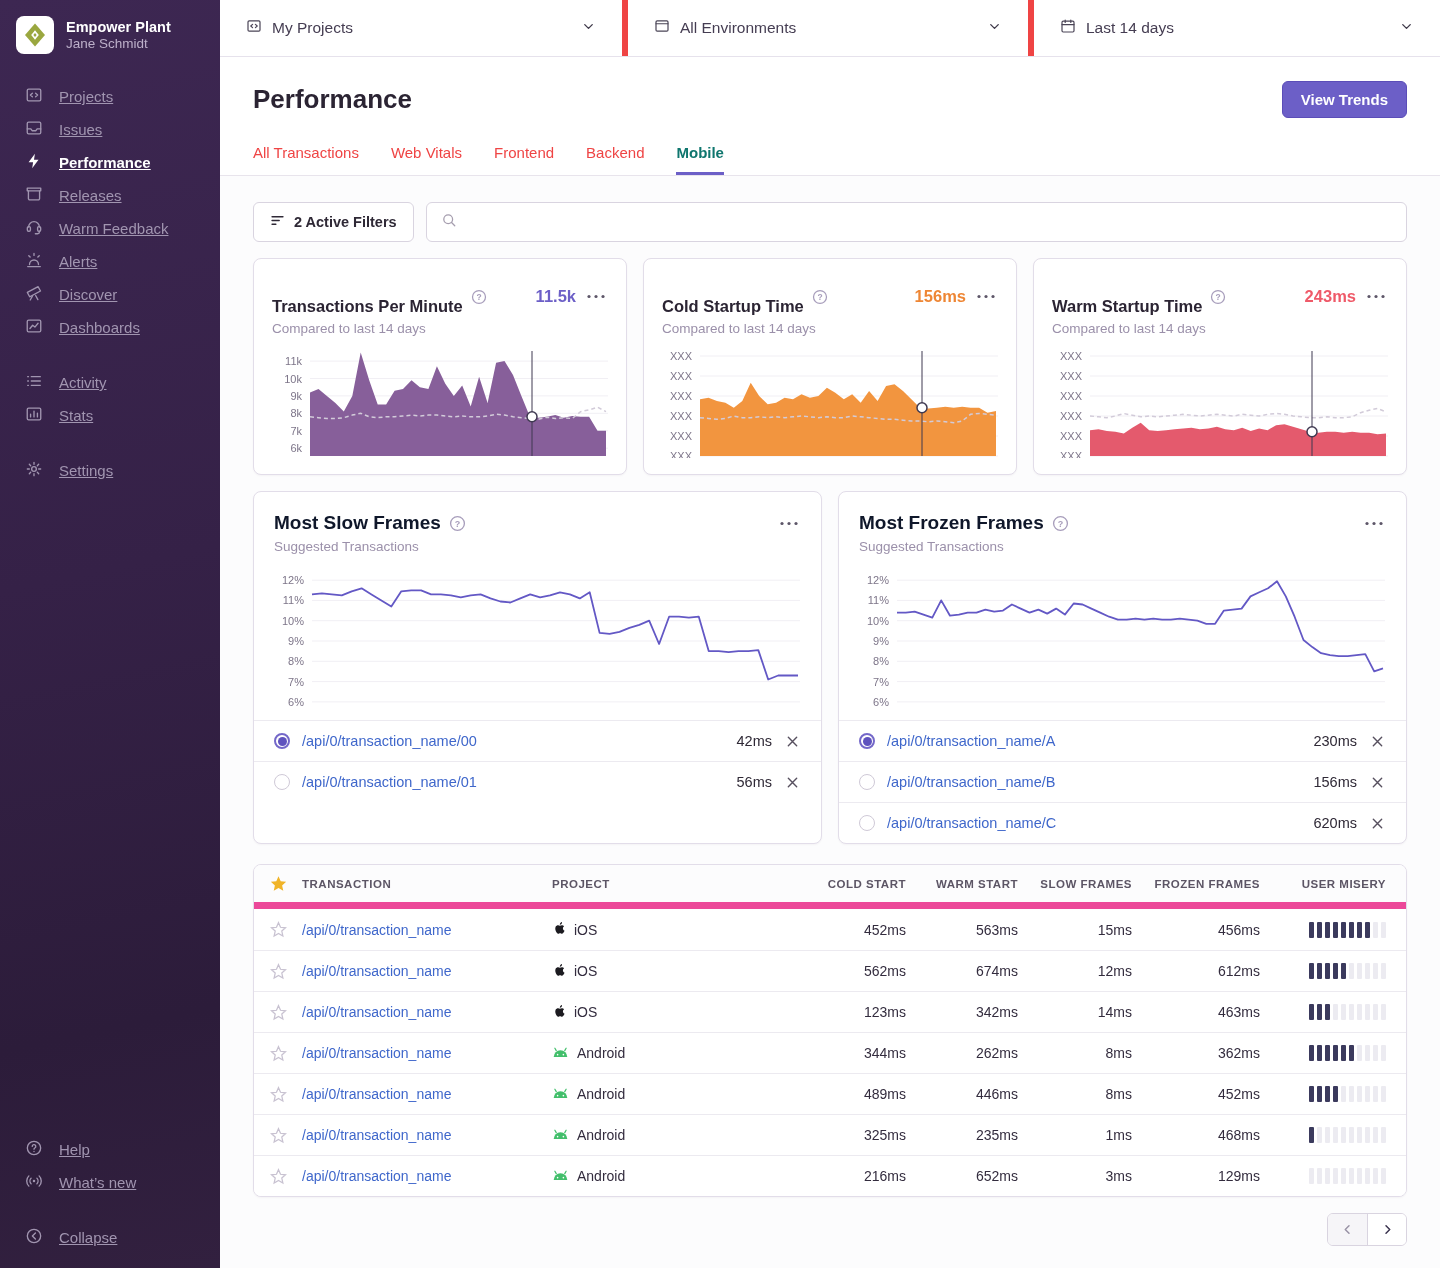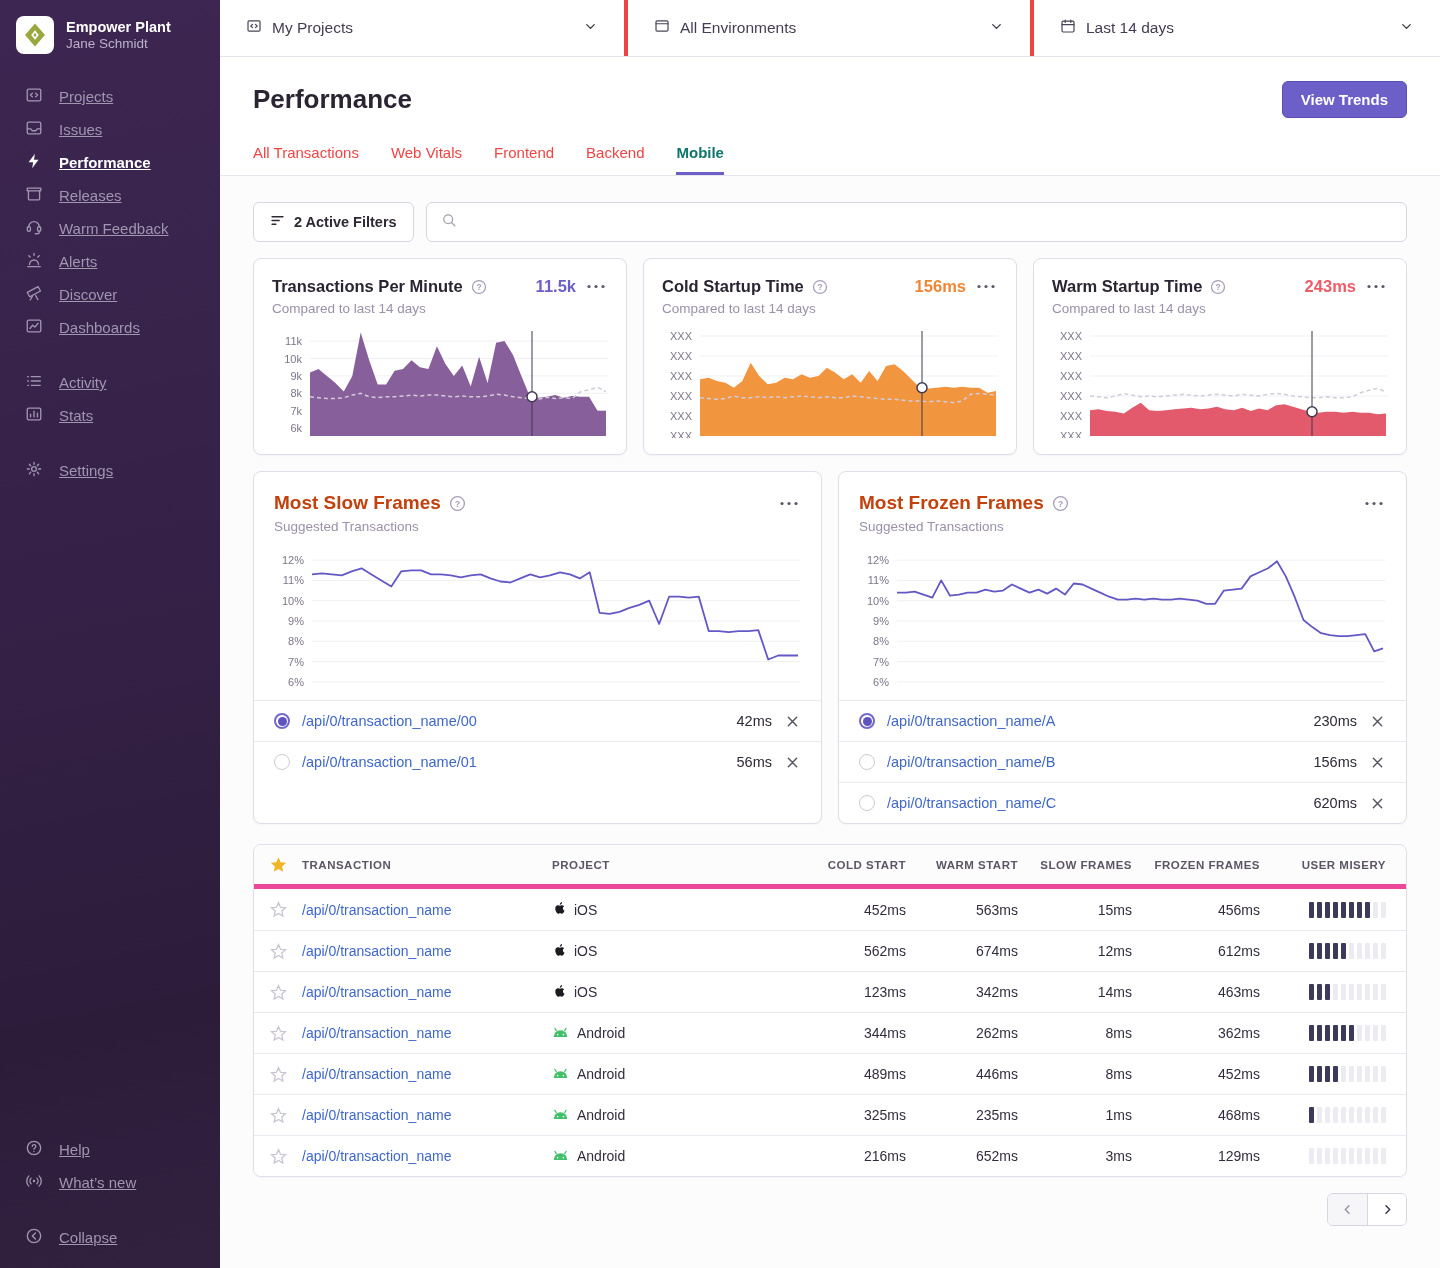--- a/index.html
+++ b/index.html
@@ -16,21 +16,21 @@
   .nav-item { display:flex; align-items:center; gap:16px; padding:6px 16px 6px 25px; color:#a195b0; font-size:15px; cursor:pointer;text-decoration:underline; }
   .nav-item svg { flex:0 0 18px; }
   .nav-item.active { color:#fff; font-weight:bold; }
   .nav-gap { height:22px; }
   .nav-footer { margin-top:auto; }
   .nav-collapse { margin-top:22px; }
 
   
   .main { flex:1; display:flex; flex-direction:column; background:#fff; }
   .topbar { height:57px; display:flex; border-bottom:1px solid #e6e2ec; background:#fff; }
-  .selector { display:flex; align-items:center; gap:10px; padding:0 26px; border-right:4px solid #ef4444; color:#453d52; font-size:15.5px; }
+  .selector { display:flex; align-items:center; gap:10px; padding:0 26px; border-right:6px solid #ef4444; color:#453d52; font-size:15.5px; }
   .selector:last-child { border-right:none; }
   .sel-1 { width:408px; } .sel-2 { width:406px; } .sel-3 { flex:1; }
   .selector .chev { margin-left:auto; }
 
   .page-head { padding:24px 33px 0; background:#fff; border-bottom:1px solid #e8e4ec; }
   .title-row { display:flex; align-items:center; justify-content:space-between; }
   .page-title { font-size:26px; font-weight:600; color:#2b2433; }
   .btn-primary { background:#6C5FC7; color:#fff; border:1px solid #5b4db8; border-radius:6px; font-size:15px; font-weight:bold; padding:9px 18px; cursor:pointer; font-family:inherit; }
   .tabs { display:flex; gap:32px; margin-top:26px; }
   .tab { font-size:15px; color:#ef4444; padding-bottom:11px; cursor:pointer; border-bottom:3px solid transparent; }
@@ -40,44 +40,44 @@
   .filter-row { display:flex; gap:12px; }
   .btn-filter { display:flex; align-items:center; gap:9px; background:#fff; border:1px solid #d9d4e0; border-radius:6px; padding:0 16px; height:40px; font-size:14.5px; font-weight:bold; color:#2f2936; cursor:pointer; font-family:inherit; }
   .search-box { flex:1; display:flex; align-items:center; gap:10px; background:#fff; border:1px solid #d9d4e0; border-radius:6px; padding:0 14px; height:40px; }
   .search-box input { border:none; outline:none; flex:1; font-size:14.5px; color:#433c50; font-family:inherit; }
   .search-box input::placeholder { color:#aaa3b5; }
 
   .card { background:#fff; border:1px solid #e2dde9; border-radius:8px; box-shadow:0 1px 2px rgba(43,36,51,.04); }
   .mini-row { display:flex; gap:16px; margin-top:16px; }
   .mini-card { flex:1; padding:18px 18px 16px; }
   .mini-head { display:flex; align-items:center; gap:8px; }
-  .mini-title { font-size:16.5px; font-weight:600; color:#2b2433; }
+  .mini-title { font-size:16.5px; font-weight:600; color:#2b2433;margin-top:20px; }
   .mini-value { margin-left:auto; font-size:16.5px; font-weight:600; }
   .card-sub { font-size:13.5px; color:#9b90aa; margin-top:5px; }
   .mini-chart { margin-top:10px; display:block; }
 
   .frame-row { display:flex; gap:16px; margin-top:16px; }
   .frame-card { flex:1; padding:20px 20px 0; }
   .frame-head { display:flex; align-items:center; gap:8px; }
-  .frame-title { font-size:19px; font-weight:600; color:#c2410c; }
+  .frame-title { font-size:19px; font-weight:600; color:#0f172a; }
   .frame-head .dots { margin-left:auto; }
   .frame-chart { margin-top:10px; display:block; }
   .frame-list { margin:6px -20px 0; }
   .frame-item { display:flex; align-items:center; gap:12px; padding:0 20px; height:41px; border-top:1px solid #eceaf0; }
   .frame-item a { color:#3f67cb; font-size:14.5px; text-decoration:none; }
   .frame-item .ms { margin-left:auto; font-size:14.5px; color:#2f2936; }
   .radio { width:16px; height:16px; border-radius:50%; border:1.5px solid #cfc9d7; background:#fff; display:flex; align-items:center; justify-content:center; cursor:pointer; }
   .radio.sel { border:2px solid #7468c9; }
   .radio.sel::after { content:''; width:9px; height:9px; border-radius:50%; background:#5f53be; }
   .x-btn { background:none; border:none; cursor:pointer; display:flex; padding:2px; }
 
   
   .table-card { margin-top:20px; overflow:hidden; }
   .t-grid { display:grid; grid-template-columns:48px 250px 1fr 112px 112px 114px 128px 146px; align-items:center; }
-  .t-head { height:44px; background:#fcfcfd; border-bottom:5px solid #ec4899; }
+  .t-head { height:44px; background:#fcfcfd; border-bottom:7px solid #ec4899; }
   .t-head .th { font-size:11.5px; font-weight:bold; letter-spacing:.5px; color:#5c5565; }
   .num { text-align:right; }
   .t-row { height:41px; border-top:1px solid #eceaf0; background:#fff; }
   .t-row:first-of-type { border-top:none; }
   .t-star { display:flex; justify-content:center; cursor:pointer; }
   .t-link { color:#3f67cb; font-size:14px; text-decoration:none; }
   .t-cell { font-size:14px; color:#332c3e; }
   .plat { display:flex; align-items:center; gap:8px; font-size:14px; color:#332c3e; }
   .misery { display:flex; gap:3px; justify-content:flex-end; padding-right:20px; }
   .misery i { width:5px; height:16px; background:#ecebf1; border-radius:1px; }

